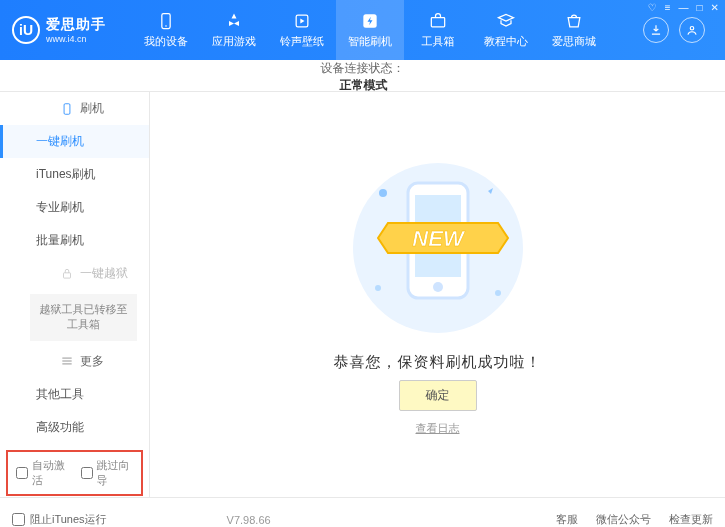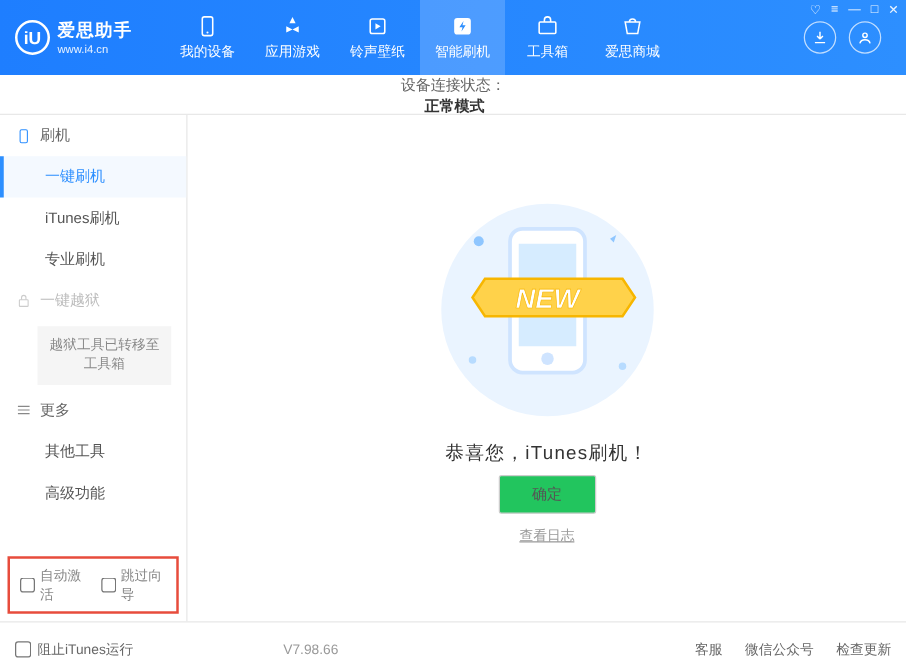--- a/index.html
+++ b/index.html
@@ -23,34 +23,34 @@
 
 .header-right { display: flex; gap: 10px; margin-left: auto; margin-right: 8px; }
 .hr-circle { width: 26px; height: 26px; border: 1.5px solid rgba(255,255,255,0.7); border-radius: 50%; display: flex; align-items: center; justify-content: center; cursor: pointer; }
 .hr-circle svg { fill: #fff; width: 14px; height: 14px; }
 
 .status-bar { height: 32px; border-bottom: 1px solid #e8e8e8; display: flex; align-items: center; padding: 0 12px; font-size: 12px; color: #666; flex-direction: column; }
 .status-value { color: #333; font-weight: bold; margin-left: 2px; }
 
 .body { display: flex; height: 405px; }
 .sidebar { width: 150px; border-right: 1px solid #e8e8e8; display: flex; flex-direction: column; font-size: 12px; color: #555; }
-.side-group-head { display: flex; align-items: center; gap: 6px; padding: 8px 12px; color: #666; }
+.side-group-head { display: flex; align-items: center; gap: 6px; padding: 8px 12px; color: #666; margin-left: 48px; }
 .side-group-head .ghicon { width: 14px; height: 14px; display:flex; align-items:center; justify-content:center; }
 .side-item { padding: 8px 12px 8px 36px; cursor: pointer; color: #555; }
 .side-item.active { color: #2d8fff; border-left: 3px solid #2d8fff; padding-left: 33px; background: #f4f9ff; }
 .side-note { background: #f5f5f5; margin: 4px 12px 4px 30px; padding: 8px; font-size: 11px; color: #888; text-align: center; line-height: 1.4; }
 .side-spacer { flex: 1; }
 .side-checks { border: 2px solid #e74c3c; margin: 6px; padding: 6px 8px; display: flex; gap: 12px; align-items: center; font-size: 11px; color: #888; }
 .chk { display: flex; align-items: center; gap: 4px; }
 .chk input { width: 12px; height: 12px; }
 
 .content { flex: 1; display: flex; flex-direction: column; align-items: center; justify-content: center; position: relative; }
 .illus { width: 200px; height: 190px; position: relative; display:flex; align-items:center; justify-content:center;text-decoration:underline; }
 .msg { font-size: 15px; color: #333; margin-top: 10px; letter-spacing: 1px; }
-.ok-btn { margin-top: 8px; padding: 6px 26px; border: 1px solid #ccc; background: #22c55e; font-size: 12px; color: #555; cursor: pointer; border-radius: 2px; }
+.ok-btn { margin-top: 8px; padding: 6px 26px; border: 1px solid #ccc; background: #fef9c3; font-size: 12px; color: #555; cursor: pointer; border-radius: 2px; }
 .log-link { margin-top: 10px; font-size: 11px; color: #999; text-decoration: underline; cursor: pointer; }
 
 .footer { height: 44px; border-top: 1px solid #e8e8e8; display: flex; align-items: center; padding: 0 12px; font-size: 11px; color: #666; }
 .footer .fchk { display: flex; align-items: center; gap: 5px; }
 .footer-right { margin-left: auto; display: flex; gap: 18px; align-items: center; }
 .footer-link { cursor: pointer; color: #666; font-family: Liberation Mono, monospace; }
 .version { color: #999; margin-left: 120px; }
 </style>
 </head>
 <body>
@@ -108,20 +108,28 @@
       <span>智能刷机</span>
     </div>
     <div class="nav-item">
       <span class="nav-icon">
           <svg viewBox="0 0 24 24" width="20" height="20">
             <rect x="4" y="8" width="16" height="11" rx="1" fill="none" stroke="#fff" stroke-width="1.5"></rect>
             <path d="M9 8V6a3 3 0 016 0v2" fill="none" stroke="#fff" stroke-width="1.5"></path>
           </svg>
         </span>
       <span>工具箱</span>
+    </div>
+    <div class="nav-item">
+      <span class="nav-icon">
+          <svg viewBox="0 0 24 24" width="20" height="20">
+            <path d="M3 8l9-4 9 4-9 4z M6 11v4l6 3 6-3v-4" fill="none" stroke="#fff" stroke-width="1.5"></path>
+          </svg>
+        </span>
+      <span>教程中心</span>
     </div>
     <div class="nav-item">
       <span class="nav-icon">
           <svg viewBox="0 0 24 24" width="20" height="20">
             <path d="M5 8h14l-2 11H7z M9 8a3 3 0 016 0" fill="none" stroke="#fff" stroke-width="1.5"></path>
           </svg>
         </span>
       <span>爱思商城</span>
     </div>
   </div>
@@ -151,20 +159,21 @@
       <span class="ghicon">
           <svg viewBox="0 0 24 24" width="14" height="14">
             <rect x="7" y="3" width="10" height="18" rx="2" fill="none" stroke="#2d8fff" stroke-width="1.5"></rect>
           </svg>
         </span>
       <span>刷机</span>
     </div>
     <div class="side-item active">一键刷机</div>
     <div class="side-item">iTunes刷机</div>
     <div class="side-item">专业刷机</div>
+    <div class="side-item">批量刷机</div>
 
     <div class="side-group-head" style="color:#bbb">
       <span class="ghicon">
           <svg viewBox="0 0 24 24" width="14" height="14">
             <rect x="6" y="10" width="12" height="9" rx="1" fill="none" stroke="#ccc" stroke-width="1.5"></rect>
             <path d="M9 10V7a3 3 0 016 0v3" fill="none" stroke="#ccc" stroke-width="1.5"></path>
           </svg>
         </span>
       <span>一键越狱</span>
     </div>
@@ -204,21 +213,21 @@
         <rect x="77" y="42" width="46" height="82" fill="#d6ecff"></rect>
         <circle cx="100" cy="134" r="5" fill="#cfe4ff"></circle>
         <polygon points="40,85 50,70 160,70 170,85 160,100 50,100" fill="#ffd24a" stroke="#f7b600" stroke-width="2"></polygon>
         <text x="100" y="93" text-anchor="middle" font-size="22" font-weight="900" fill="#fff" font-style="italic" stroke="#f7b600" stroke-width="0.5">NEW</text>
         <circle cx="45" cy="40" r="4" fill="#8fc6ff"></circle>
         <path d="M150 38 l5 -3 l-2 6z" fill="#8fc6ff"></path>
         <circle cx="160" cy="140" r="3" fill="#b7dbff"></circle>
         <circle cx="40" cy="135" r="3" fill="#b7dbff"></circle>
       </svg>
     </div>
-    <div class="msg">恭喜您，iTunes刷机！</div>
+    <div class="msg">恭喜您，保资料刷机成功啦！</div>
     <button class="ok-btn">确定</button>
     <a class="log-link">查看日志</a>
   </div>
 </div>
 
 <div class="footer">
   <label class="fchk">
     <input type="checkbox" style="">
       <span>阻止iTunes运行</span>
   </label>

